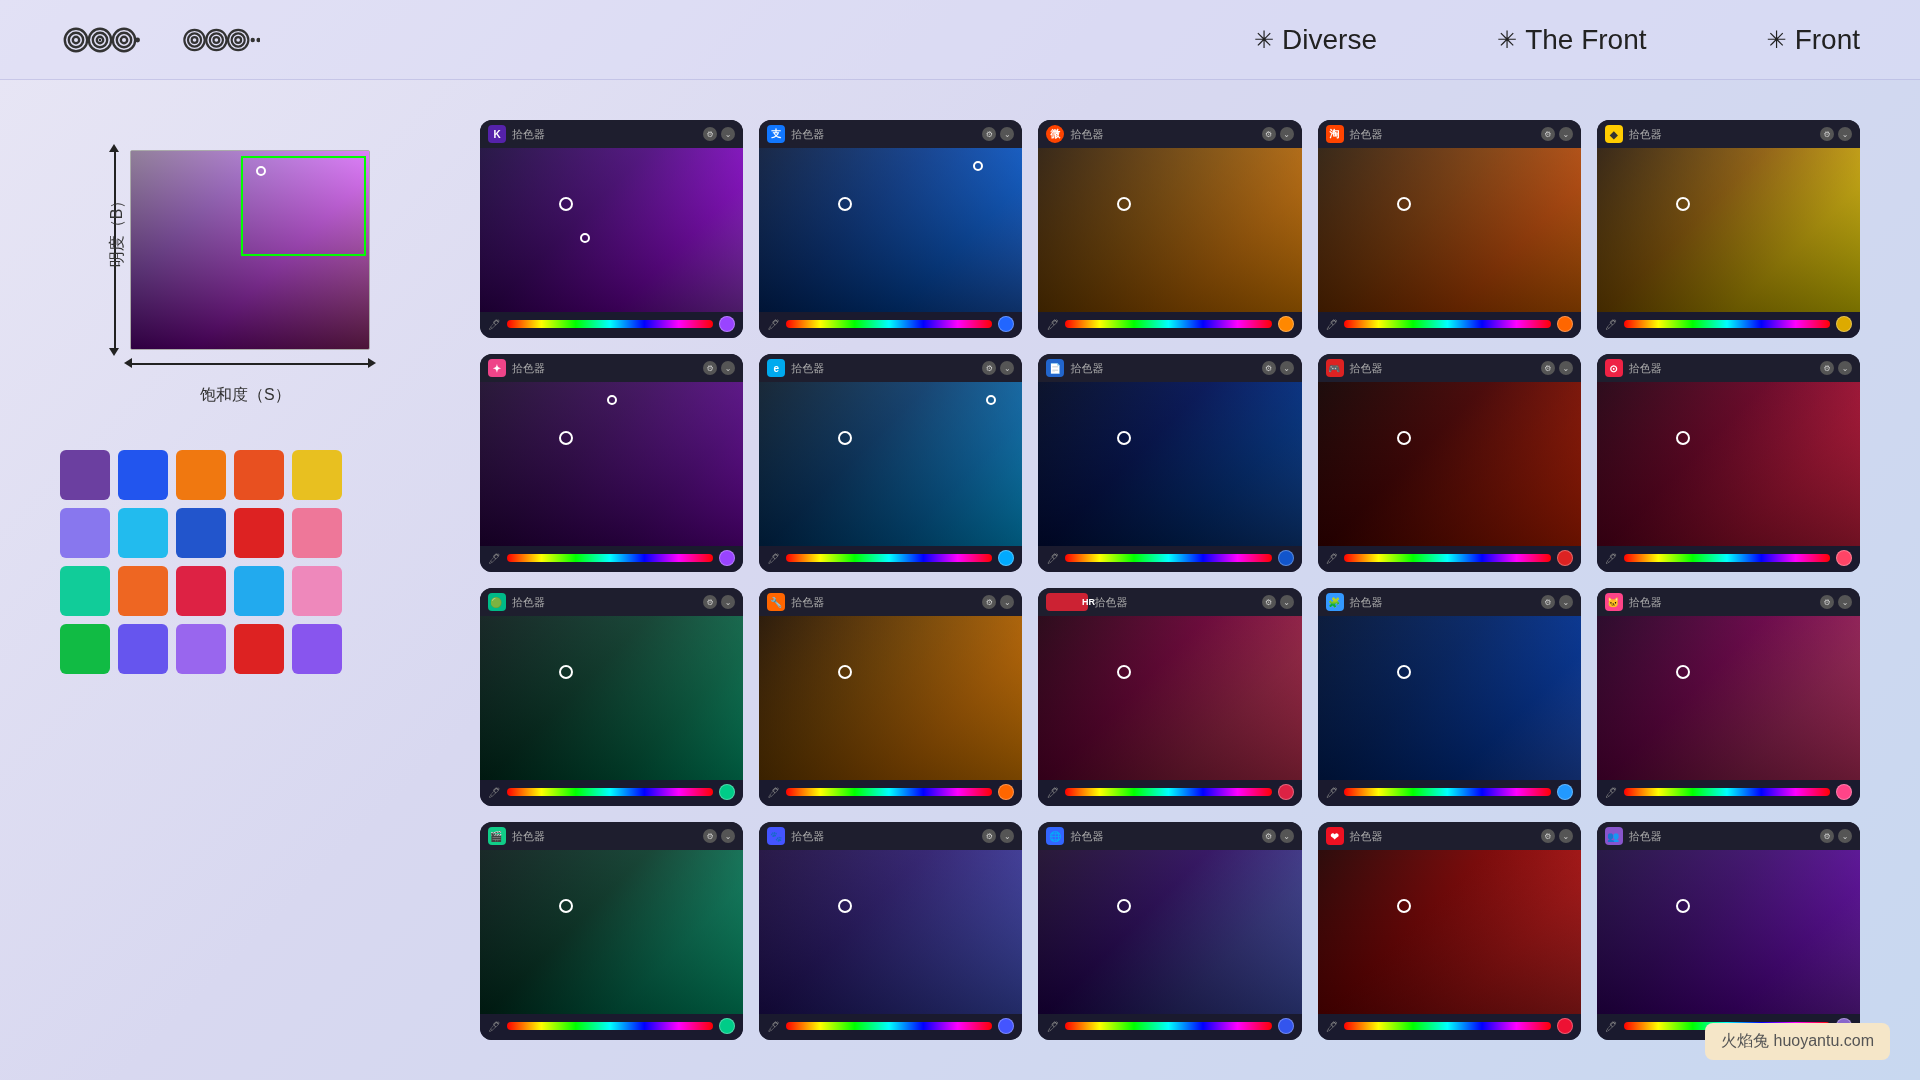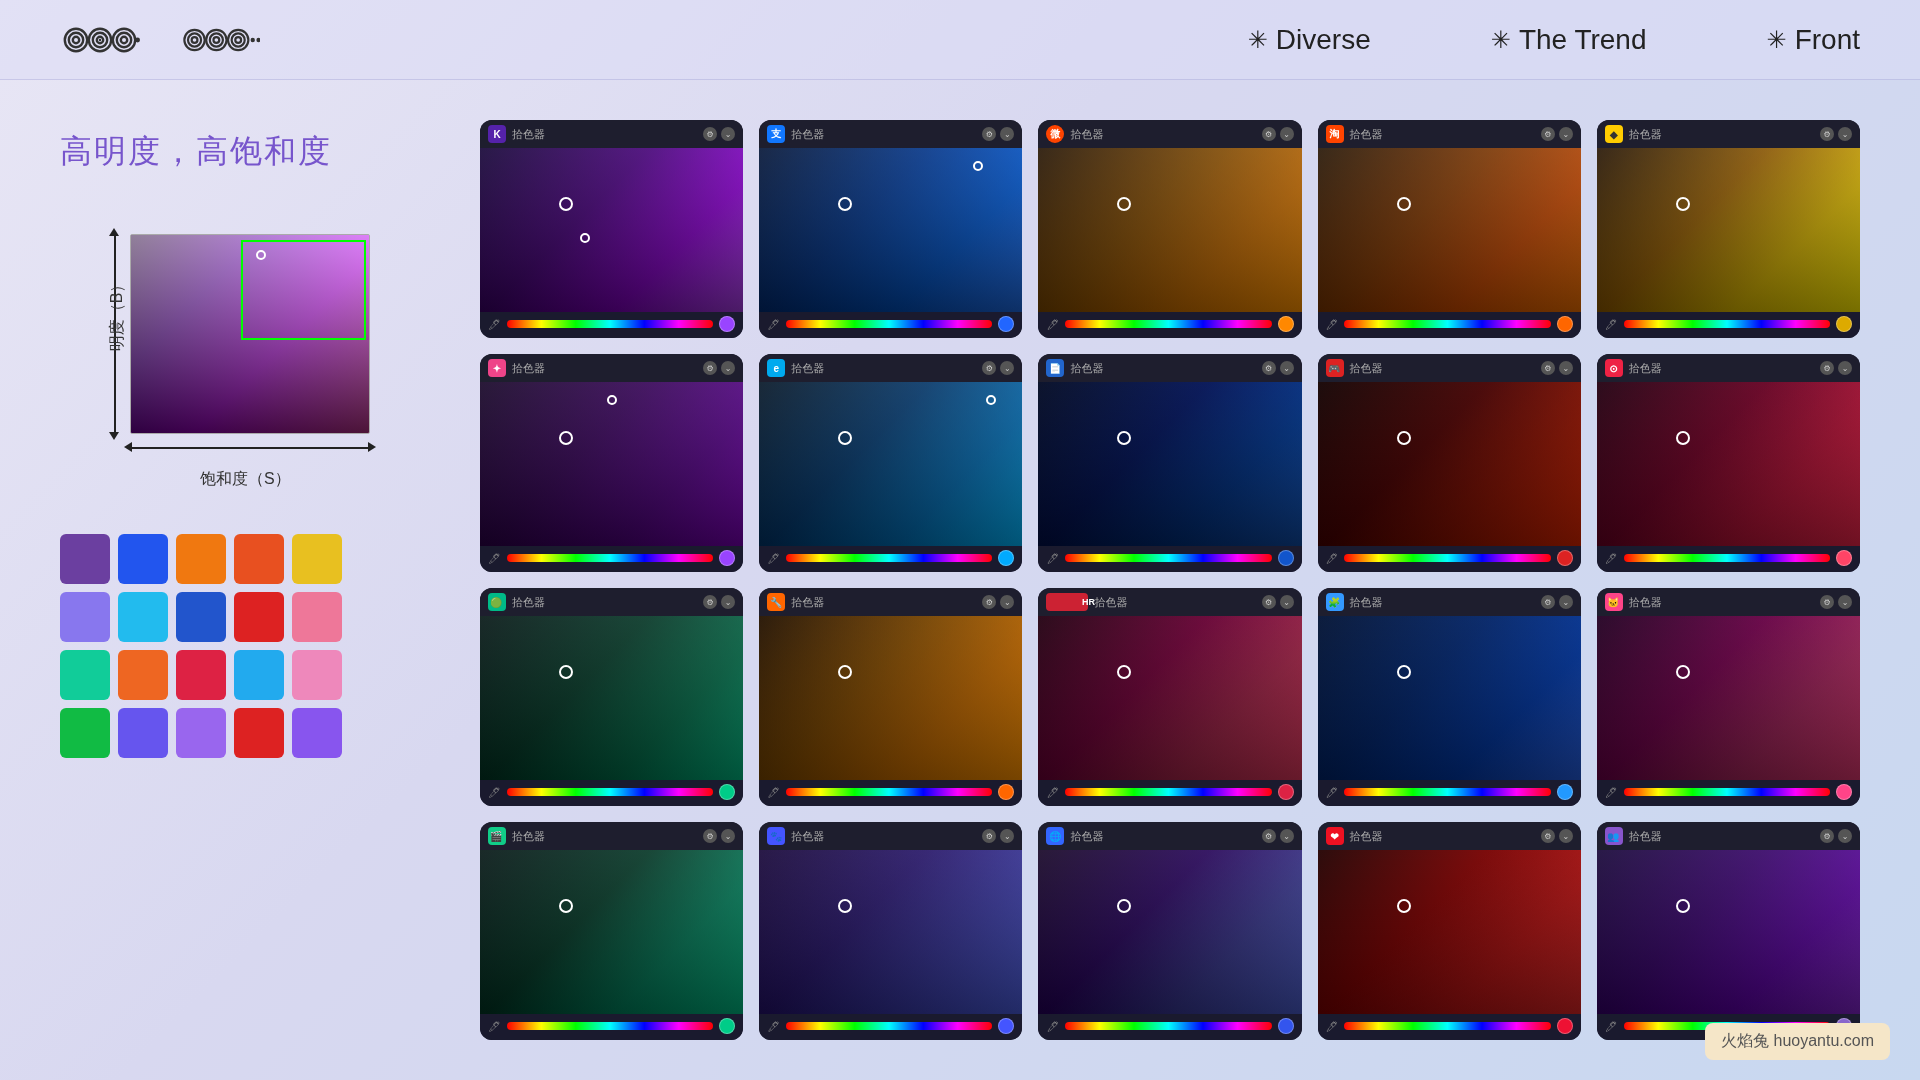--- a/index.html
+++ b/index.html
@@ -244,33 +244,32 @@
       </svg>
     </div>
   </div>
   <div class="nav-links">
     <div class="nav-item">
       <span class="nav-star">✳</span>
       <span>Diverse</span>
     </div>
     <div class="nav-item">
       <span class="nav-star">✳</span>
-      <span>The Trend</span>
+      <span>The Front</span>
     </div>
     <div class="nav-item">
       <span class="nav-star">✳</span>
       <span>Front</span>
     </div>
   </div>
 </div>
 
 <div class="main">
 
   <div class="left-panel">
-    <div class="chart-title">高明度，高饱和度</div>
 
     <div style="position:relative; width:300px; height:280px; margin-left:40px;">
 
       <div style="position:absolute; left:0; top:20px; height:200px; width:30px;">
         <div style="position:absolute; left:14px; top:0; width:2px; height:200px; background:#222;"></div>
 
         <div style="position:absolute; left:9px; top:-6px; width:0; height:0; border-left:5px solid transparent; border-right:5px solid transparent; border-bottom:8px solid #222;"></div>
 
         <div style="position:absolute; left:9px; bottom:-6px; width:0; height:0; border-left:5px solid transparent; border-right:5px solid transparent; border-top:8px solid #222;"></div>
       </div>

